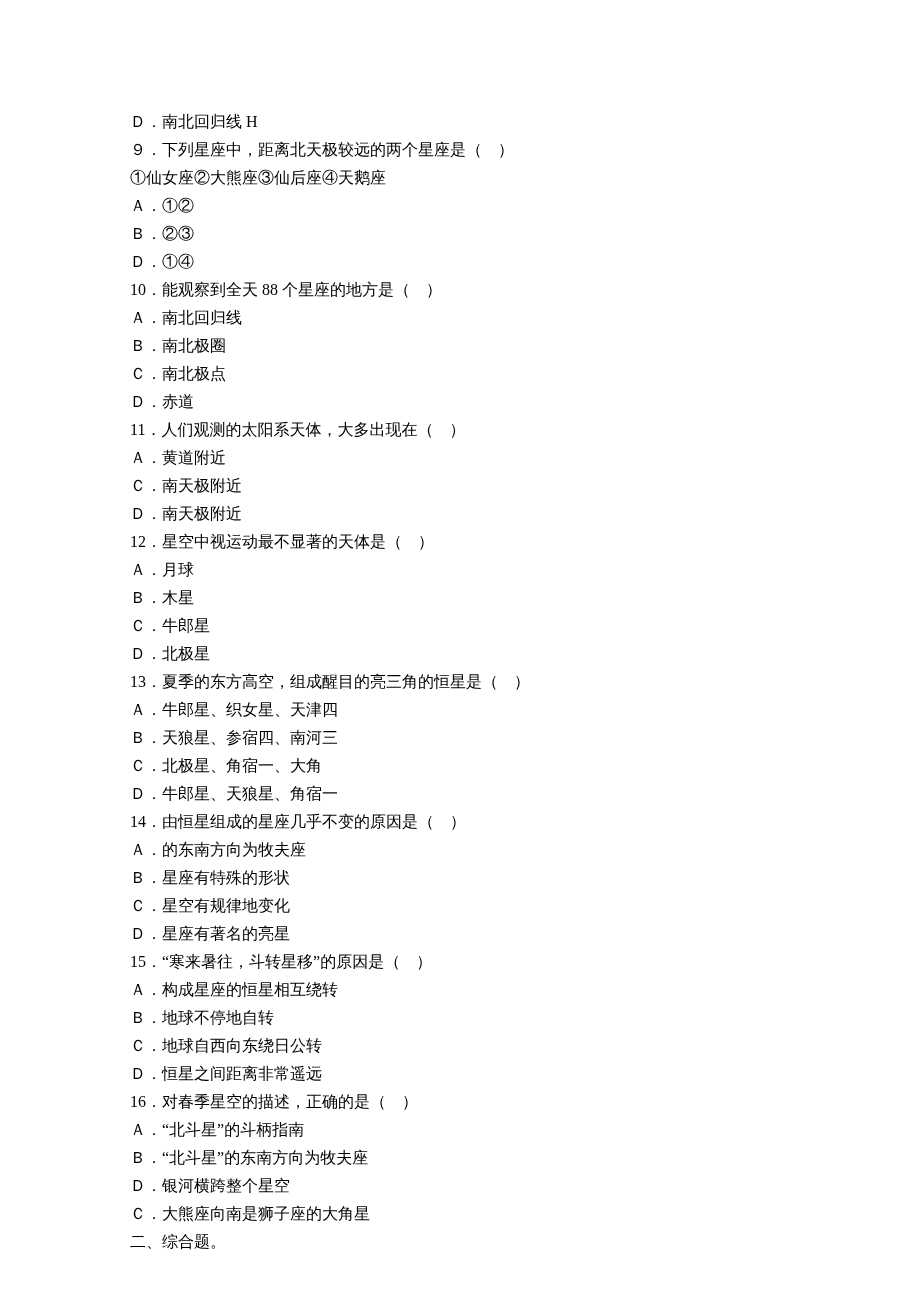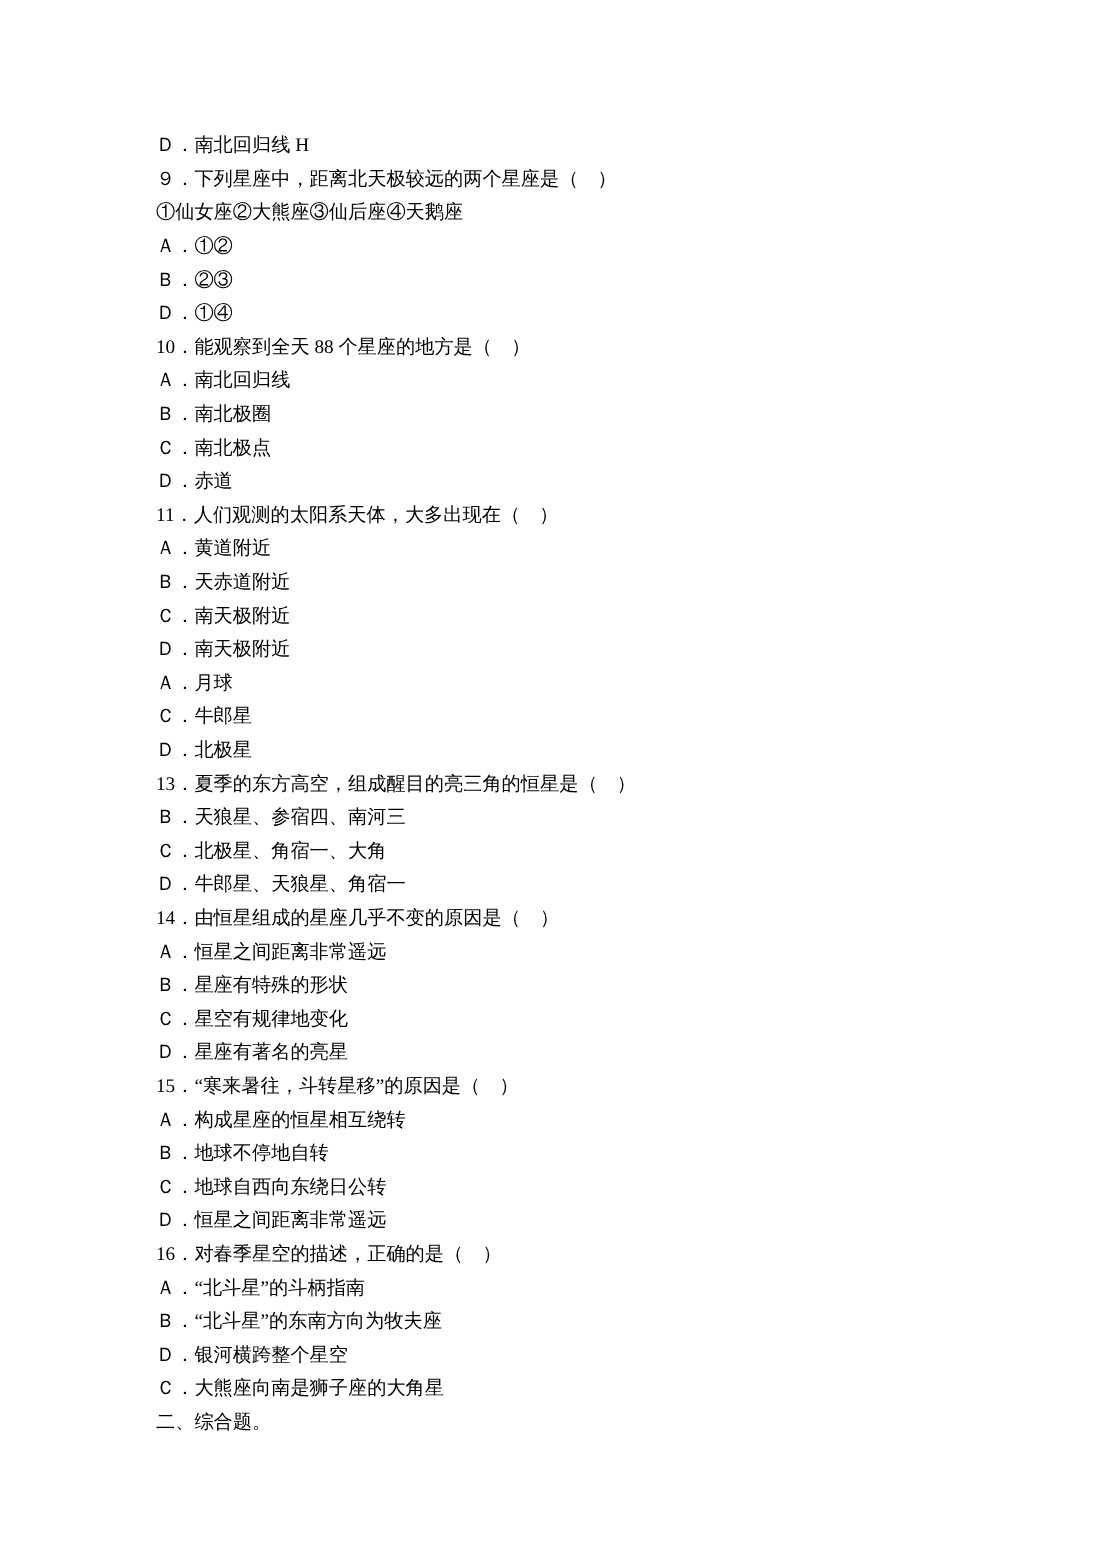--- a/index.html
+++ b/index.html
@@ -35,35 +35,37 @@
   <div class="line">Ｄ．①④</div>
 
   <div class="line">10．能观察到全天 88 个星座的地方是（　）</div>
   <div class="line">Ａ．南北回归线</div>
   <div class="line">Ｂ．南北极圈</div>
   <div class="line">Ｃ．南北极点</div>
   <div class="line">Ｄ．赤道</div>
 
   <div class="line">11．人们观测的太阳系天体，大多出现在（　）</div>
   <div class="line">Ａ．黄道附近</div>
-  <div class="line">Ｂ．天赤道附近</div>
   <div class="line">Ｃ．南天极附近</div>
   <div class="line">Ｄ．南天极附近</div>
 
+  <div class="line">12．星空中视运动最不显著的天体是（　）</div>
   <div class="line">Ａ．月球</div>
+  <div class="line">Ｂ．木星</div>
   <div class="line">Ｃ．牛郎星</div>
   <div class="line">Ｄ．北极星</div>
 
   <div class="line">13．夏季的东方高空，组成醒目的亮三角的恒星是（　）</div>
+  <div class="line">Ａ．牛郎星、织女星、天津四</div>
   <div class="line">Ｂ．天狼星、参宿四、南河三</div>
   <div class="line">Ｃ．北极星、角宿一、大角</div>
   <div class="line">Ｄ．牛郎星、天狼星、角宿一</div>
 
   <div class="line">14．由恒星组成的星座几乎不变的原因是（　）</div>
-  <div class="line">Ａ．恒星之间距离非常遥远</div>
+  <div class="line">Ａ．的东南方向为牧夫座</div>
   <div class="line">Ｂ．星座有特殊的形状</div>
   <div class="line">Ｃ．星空有规律地变化</div>
   <div class="line">Ｄ．星座有著名的亮星</div>
 
   <div class="line">15．“寒来暑往，斗转星移”的原因是（　）</div>
   <div class="line">Ａ．构成星座的恒星相互绕转</div>
   <div class="line">Ｂ．地球不停地自转</div>
   <div class="line">Ｃ．地球自西向东绕日公转</div>
   <div class="line">Ｄ．恒星之间距离非常遥远</div>
 

